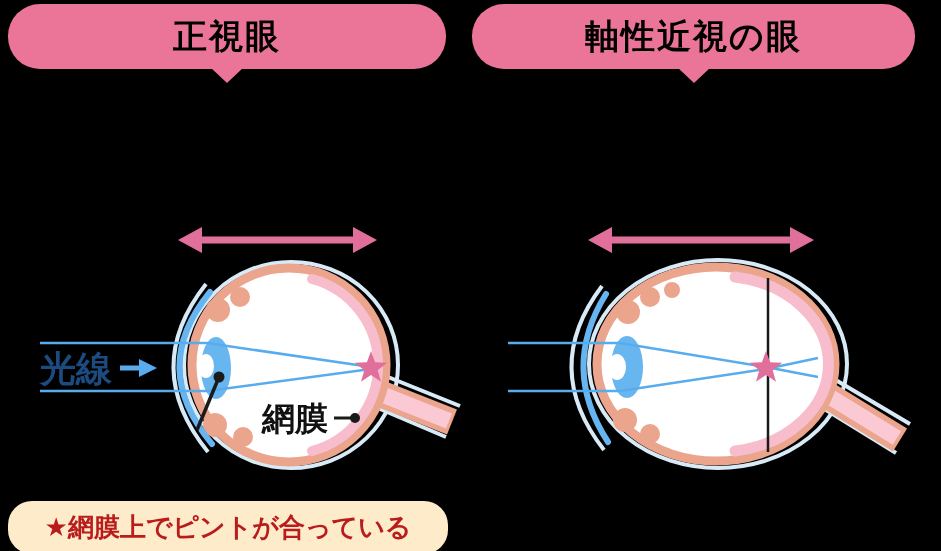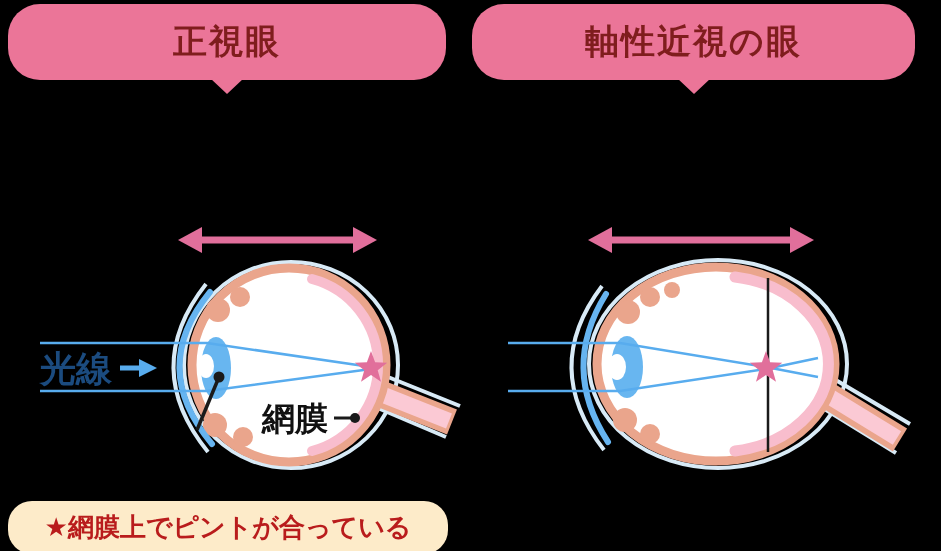--- a/index.html
+++ b/index.html
@@ -1,21 +1,21 @@
 <!DOCTYPE html>
 <html style="--bg_black: #000000; --banner_pink: #eb7598; --accent_pink: #e16f9b; --cream: #fdebc9; --halo_blue: #d8eaf6; --sclera_salmon: #eaa58c; --inner_pink: #f8bdcd; --nerve_pink: #fbc9d4; --cornea_blue: #66b4f0; --lens_blue: #68b6f0; --ray_blue: #58acee; --label_navy: #1b4b7f; --line_black: #1a1a1a;"><head>
 <meta charset="utf-8">
 <style>
   html,body{margin:0;padding:0;background:#000;}
   #stage{position:relative;width:941px;height:551px;background:var(--bg_black);overflow:hidden;
          font-family:"DejaVu Sans","Liberation Sans",sans-serif;}
   
-  .banner{position:absolute;top:4px;height:76px;background:var(--banner_pink);
+  .banner{position:absolute;top:4px;height:65px;background:var(--banner_pink);
           border-radius:32px;display:flex;align-items:center;justify-content:center;
-          color:#7f1d1d;font-size:34px;font-weight:bold;letter-spacing:2px;}
+          color:#000000;font-size:34px;font-weight:bold;letter-spacing:2px;}
   .banner::after{content:"";position:absolute;left:50%;bottom:-14px;transform:translateX(-50%);
           border-left:17px solid transparent;border-right:17px solid transparent;
           border-top:16px solid var(--banner_pink);}
   #banner-left{left:8px;width:438px;}
   #banner-right{left:472px;width:443px;}
   
   .caption{position:absolute;top:501px;height:53px;background:var(--cream);
            border-radius:24px;display:flex;align-items:center;justify-content:center;
            color:#b91c1c;font-size:26px;font-weight:bold;}
   #caption-left{left:8px;width:440px;}

